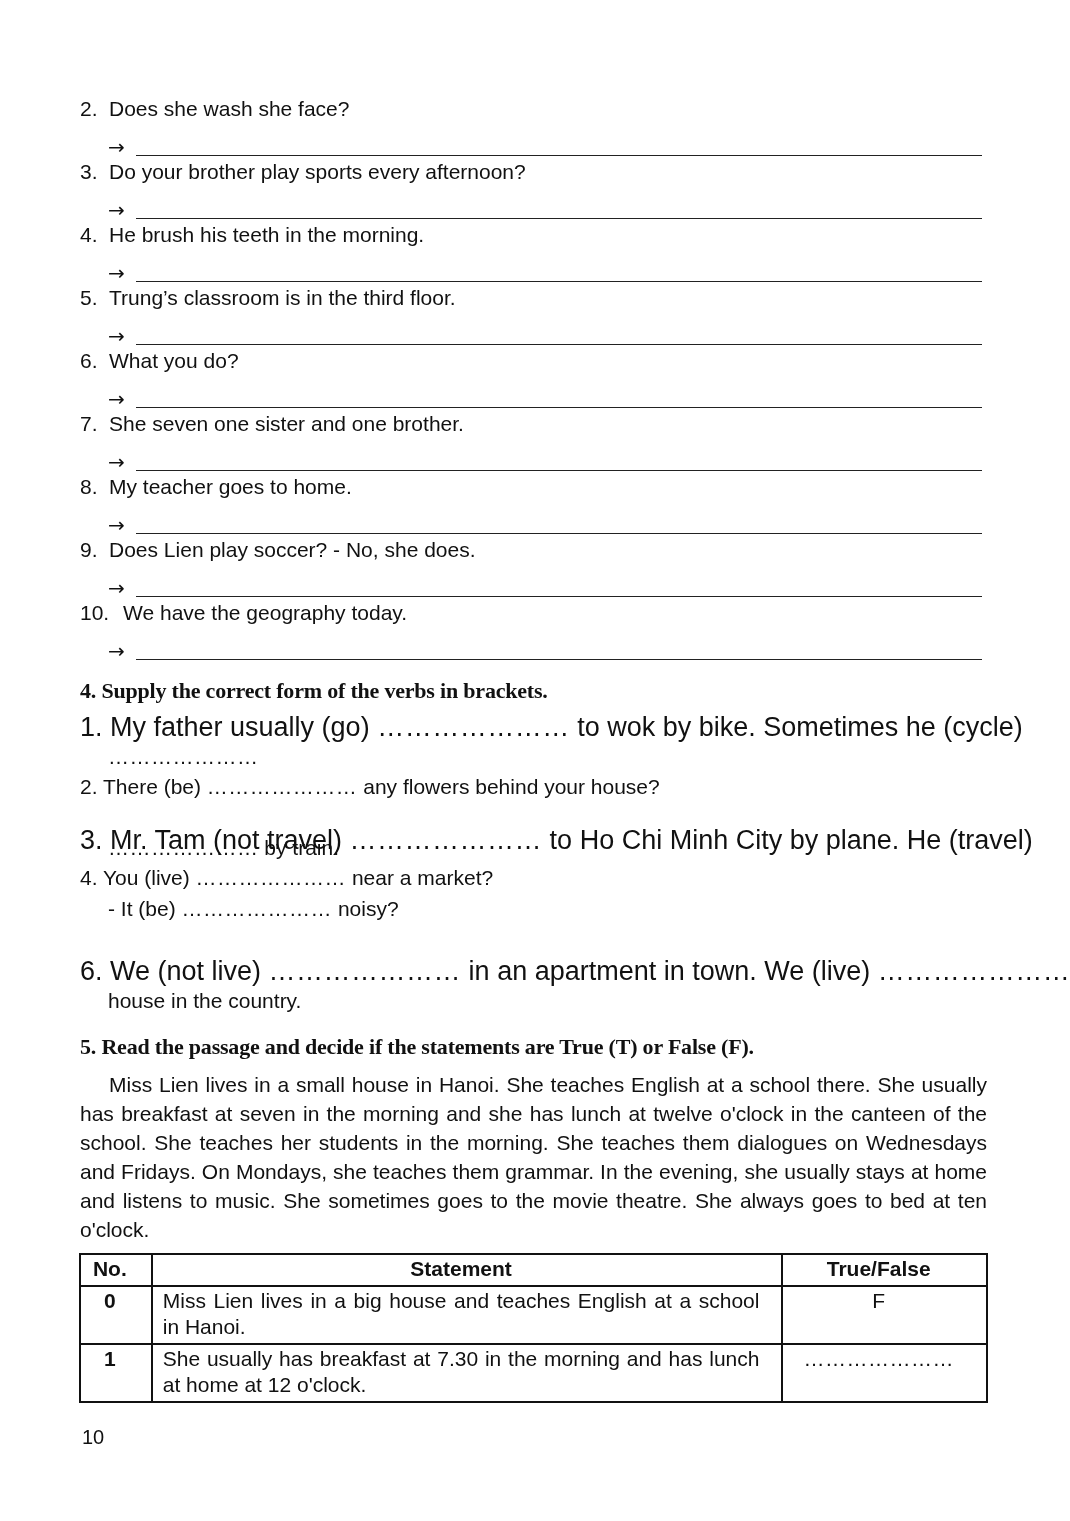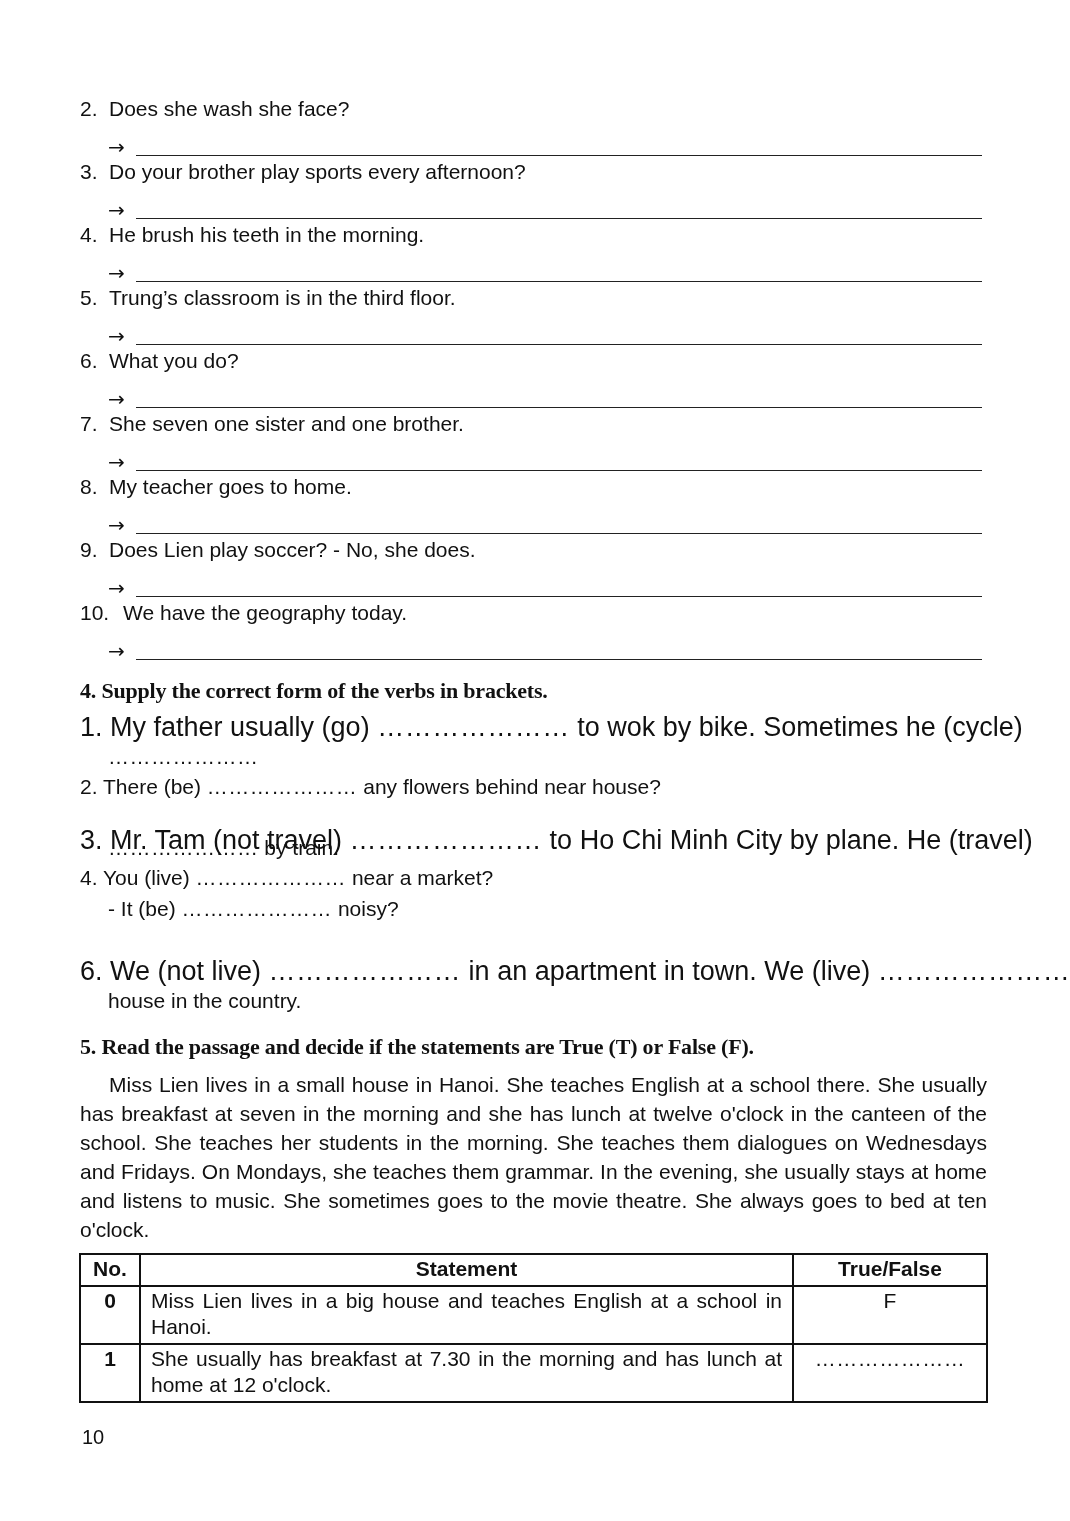--- a/index.html
+++ b/index.html
@@ -22,21 +22,21 @@
   
   .line { position: absolute; font-size: 21px; line-height: 26px; white-space: nowrap; }
   .just { position: absolute; left: 80px; width: 907px; font-size: 27px; line-height: 26px; text-align: justify; text-align-last: justify; white-space: nowrap; }
   .dots { letter-spacing: 0.5px; }
 
   
   .passage { position: absolute; left: 80px; top: 1070px; width: 907px; font-size: 21px; line-height: 29px; text-align: justify; text-indent: 29px; }
 
   
   table.tf { position: absolute; left: 79px; top: 1253px; width: 909px; border-collapse: collapse; font-size: 21px; }
-  table.tf th, table.tf td { border: 2px solid #111; padding: 1px 10px 3px 10px; line-height: 26px; vertical-align: top; }
+  table.tf th, table.tf td { border: 2px solid #111; padding: 1px 22px 3px 10px; line-height: 26px; vertical-align: top; }
   table.tf th { font-weight: bold; text-align: center; }
   table.tf td.no { font-weight: bold; text-align: center; width: 38px; }
   table.tf td.stmt { text-align: justify; width: 632px; }
   table.tf td.tfv { text-align: center; width: 172px; }
 
   .page-num { position: absolute; left: 82px; top: 1426px; font-size: 20px; font-family: "Liberation Sans", sans-serif; }
 </style>
 </head>
 <body>
 
@@ -103,21 +103,21 @@
     <span class="dots">…………………</span>
     <span>to wok by bike. Sometimes he (cycle)</span>
   </div>
   <div class="line sans" style="top:744px; left:108px">
     <span class="dots">…………………</span>
   </div>
 
   <div class="line sans" style="top:774px; left:80px">
     <span>2. There (be)</span>
     <span class="dots">…………………</span>
-    <span>any flowers behind near house?</span>
+    <span>any flowers behind your house?</span>
   </div>
 
   <div class="just sans" style="top:827px">
     <span>3. Mr. Tam (not travel)</span>
     <span class="dots">…………………</span>
     <span>to Ho Chi Minh City by plane. He (travel)</span>
   </div>
   <div class="line sans" style="top:835px; left:108px">
     <span class="dots">…………………</span>
     <span>by train.</span>

